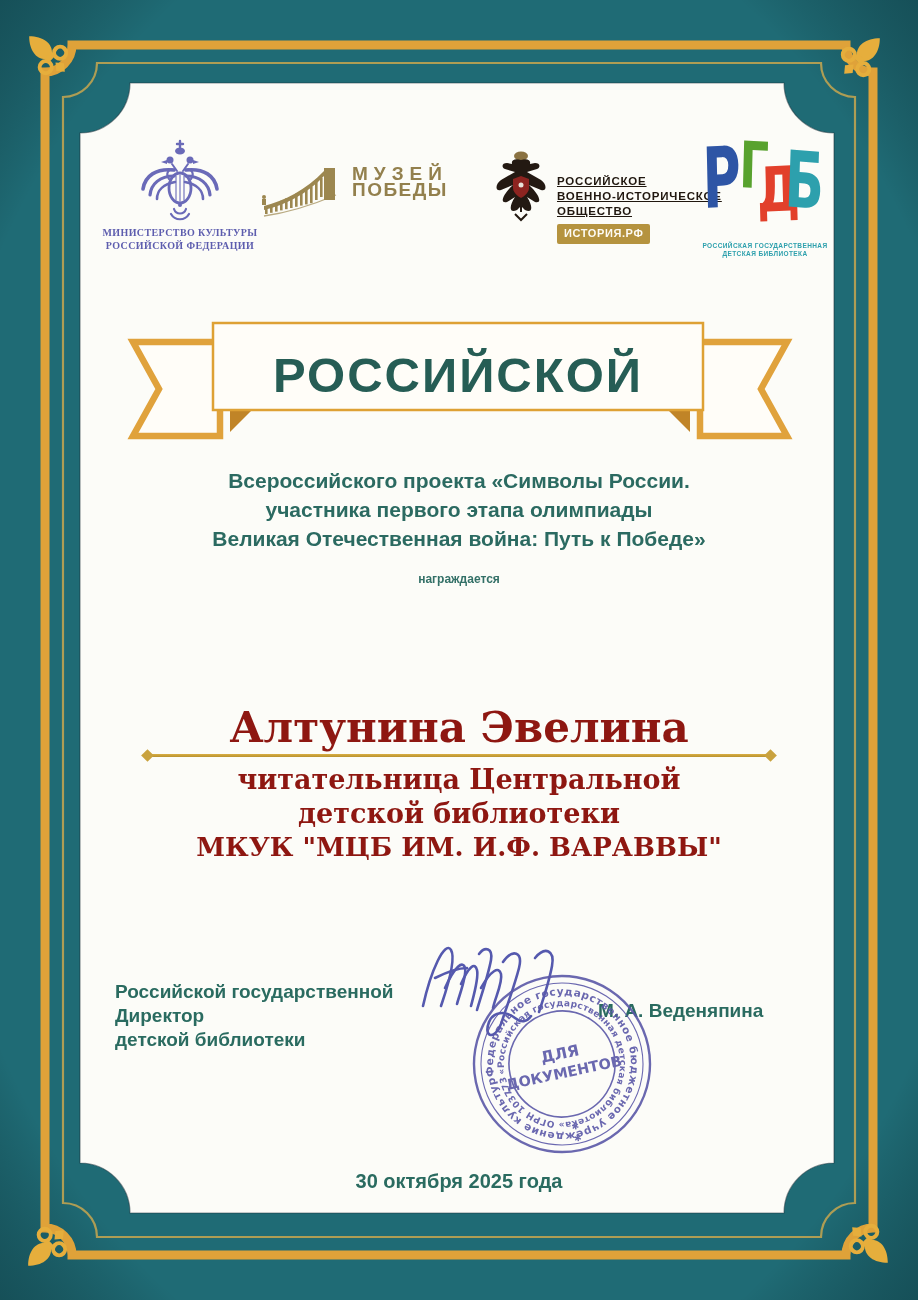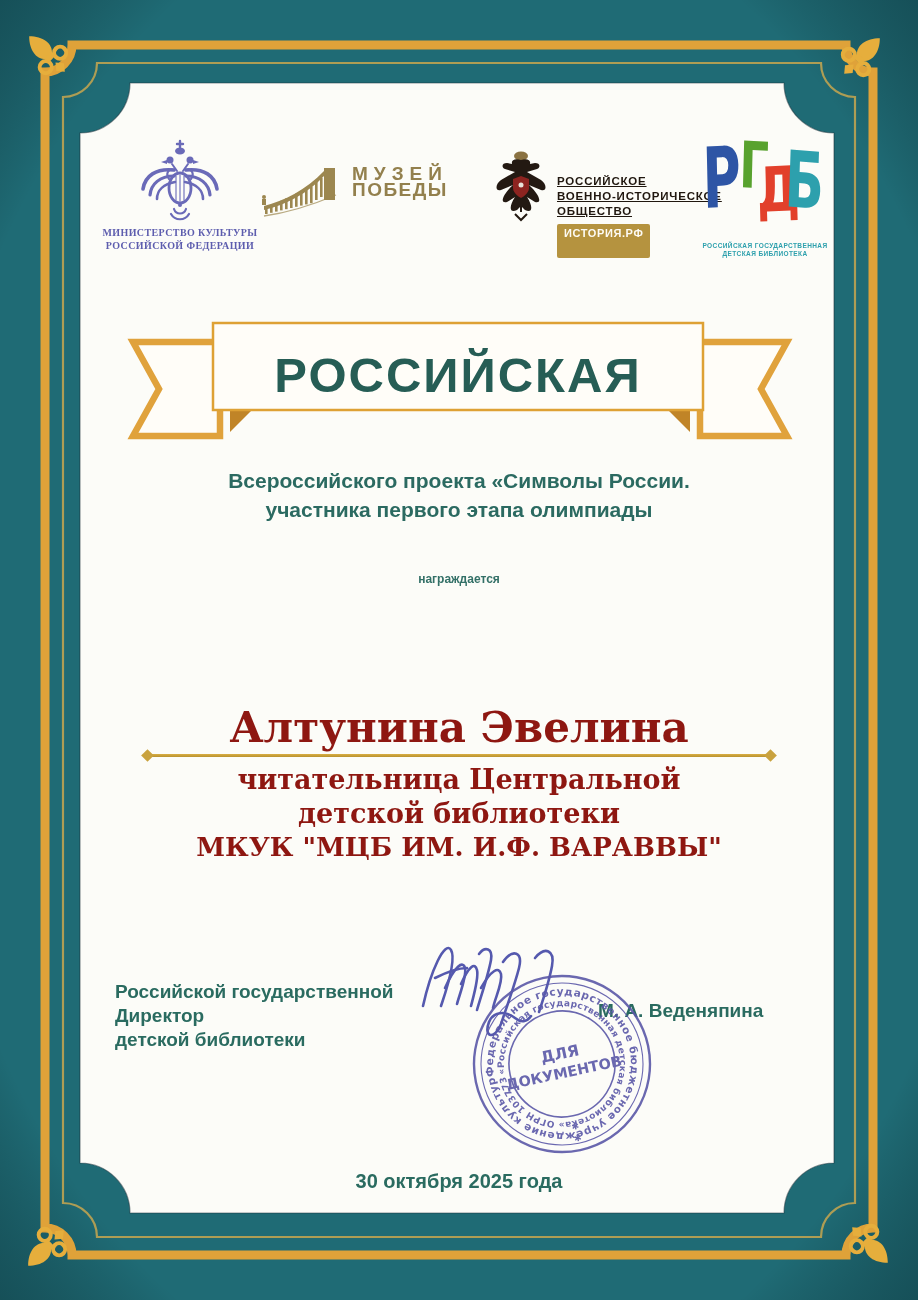--- a/index.html
+++ b/index.html
@@ -12,21 +12,21 @@
     font-family:"Liberation Serif",serif;font-weight:700;font-size:10px;line-height:13px;
     letter-spacing:.4px;color:#5D5DAE;}
   .museum{left:262px;top:158px;display:flex;align-items:flex-start;}
   .museum-text{margin-left:10px;margin-top:8px;color:#93804D;font-weight:700;}
   .museum-text .w1{font-size:19px;line-height:15.5px;letter-spacing:6px;}
   .museum-text .w2{font-size:19px;line-height:16px;letter-spacing:1.5px;}
   .rvio{left:495px;top:150px;display:flex;}
   .rvio-text{margin-left:10px;margin-top:24px;color:#20170F;font-weight:700;
     font-size:11.5px;line-height:15.2px;letter-spacing:.8px;text-decoration:underline;}
   .rvio-badge{display:inline-block;margin-top:4px;background:#B5933F;color:#FDFBF4;
-    font-size:11px;font-weight:700;letter-spacing:.6px;padding:2px 7px 17px;border-radius:2px;}
+    font-size:11px;font-weight:700;letter-spacing:.6px;padding:2px 7px 3px;border-radius:2px;}
   .rgdb{left:700px;top:146px;width:130px;height:115px;}
   .rgdb span{position:absolute;font-family:"DejaVu Sans",sans-serif;font-weight:700;
     line-height:.8;transform-origin:left top;}
   .rgdb .l1{left:2px;top:0;font-size:84px;color:#2E55A5;transform:scaleX(.62) rotate(-2deg);}
   .rgdb .l2{left:40px;top:-6px;font-size:64px;color:#58A22E;transform:scaleX(.72) rotate(2deg);}
   .rgdb .l3{left:56px;top:20px;font-size:62px;color:#E2402B;transform:scaleX(.78) rotate(-2deg);}
   .rgdb .l4{left:86px;top:2px;font-size:78px;color:#2DA0AD;transform:scaleX(.66) rotate(3deg);}
   .rgdb-caption{position:absolute;left:-8px;top:96px;width:146px;text-align:center;
     color:#2DA0AD;font-weight:700;font-size:6.5px;line-height:8px;letter-spacing:.4px;}
   
@@ -166,25 +166,26 @@
     </div>
   </div>
 
   <svg class="abs" width="670" height="135" viewBox="0 0 670 135" style="left:125px;top:315px;">
     <path d="M 95,27 L 8,27 L 34,74 L 8,121 L 95,121 Z" fill="#FFFDF8" stroke="#E0A23C" stroke-width="6.5"></path>
     <path d="M 575,27 L 662,27 L 636,74 L 662,121 L 575,121 Z" fill="#FFFDF8" stroke="#E0A23C" stroke-width="6.5"></path>
     <path d="M 105,95 L 127,95 L 105,117 Z" fill="#C08427"></path>
     <path d="M 565,95 L 543,95 L 565,117 Z" fill="#C08427"></path>
     <rect x="88" y="8" width="490" height="87" fill="#FFFDF8" stroke="#DEA134" stroke-width="2.5"></rect>
   </svg>
-  <div class="abs ribbon-title">РОССИЙСКАЯ</div>
+  <div class="abs ribbon-title">РОССИЙСКОЙ</div>
 
   <div class="abs subtitle">
     <div>Всероссийского проекта «Символы России.</div>
     <div>участника первого этапа олимпиады</div>
+    <div>Великая Отечественная война: Путь к Победе»</div>
   </div>
   <div class="abs award-word">награждается</div>
 
   <div class="abs name-line"></div>
   <div class="abs diamond" style="left:143px;top:751px;"></div>
   <div class="abs diamond" style="left:766px;top:751px;"></div>
   <div class="abs red-line rl1">читательница Центральной</div>
   <div class="abs recipient-name">Алтунина Эвелина</div>
   <div class="abs red-line rl2">детской библиотеки</div>
   <div class="abs red-line rl3">МКУК "МЦБ ИМ. И.Ф. ВАРАВВЫ"</div>

